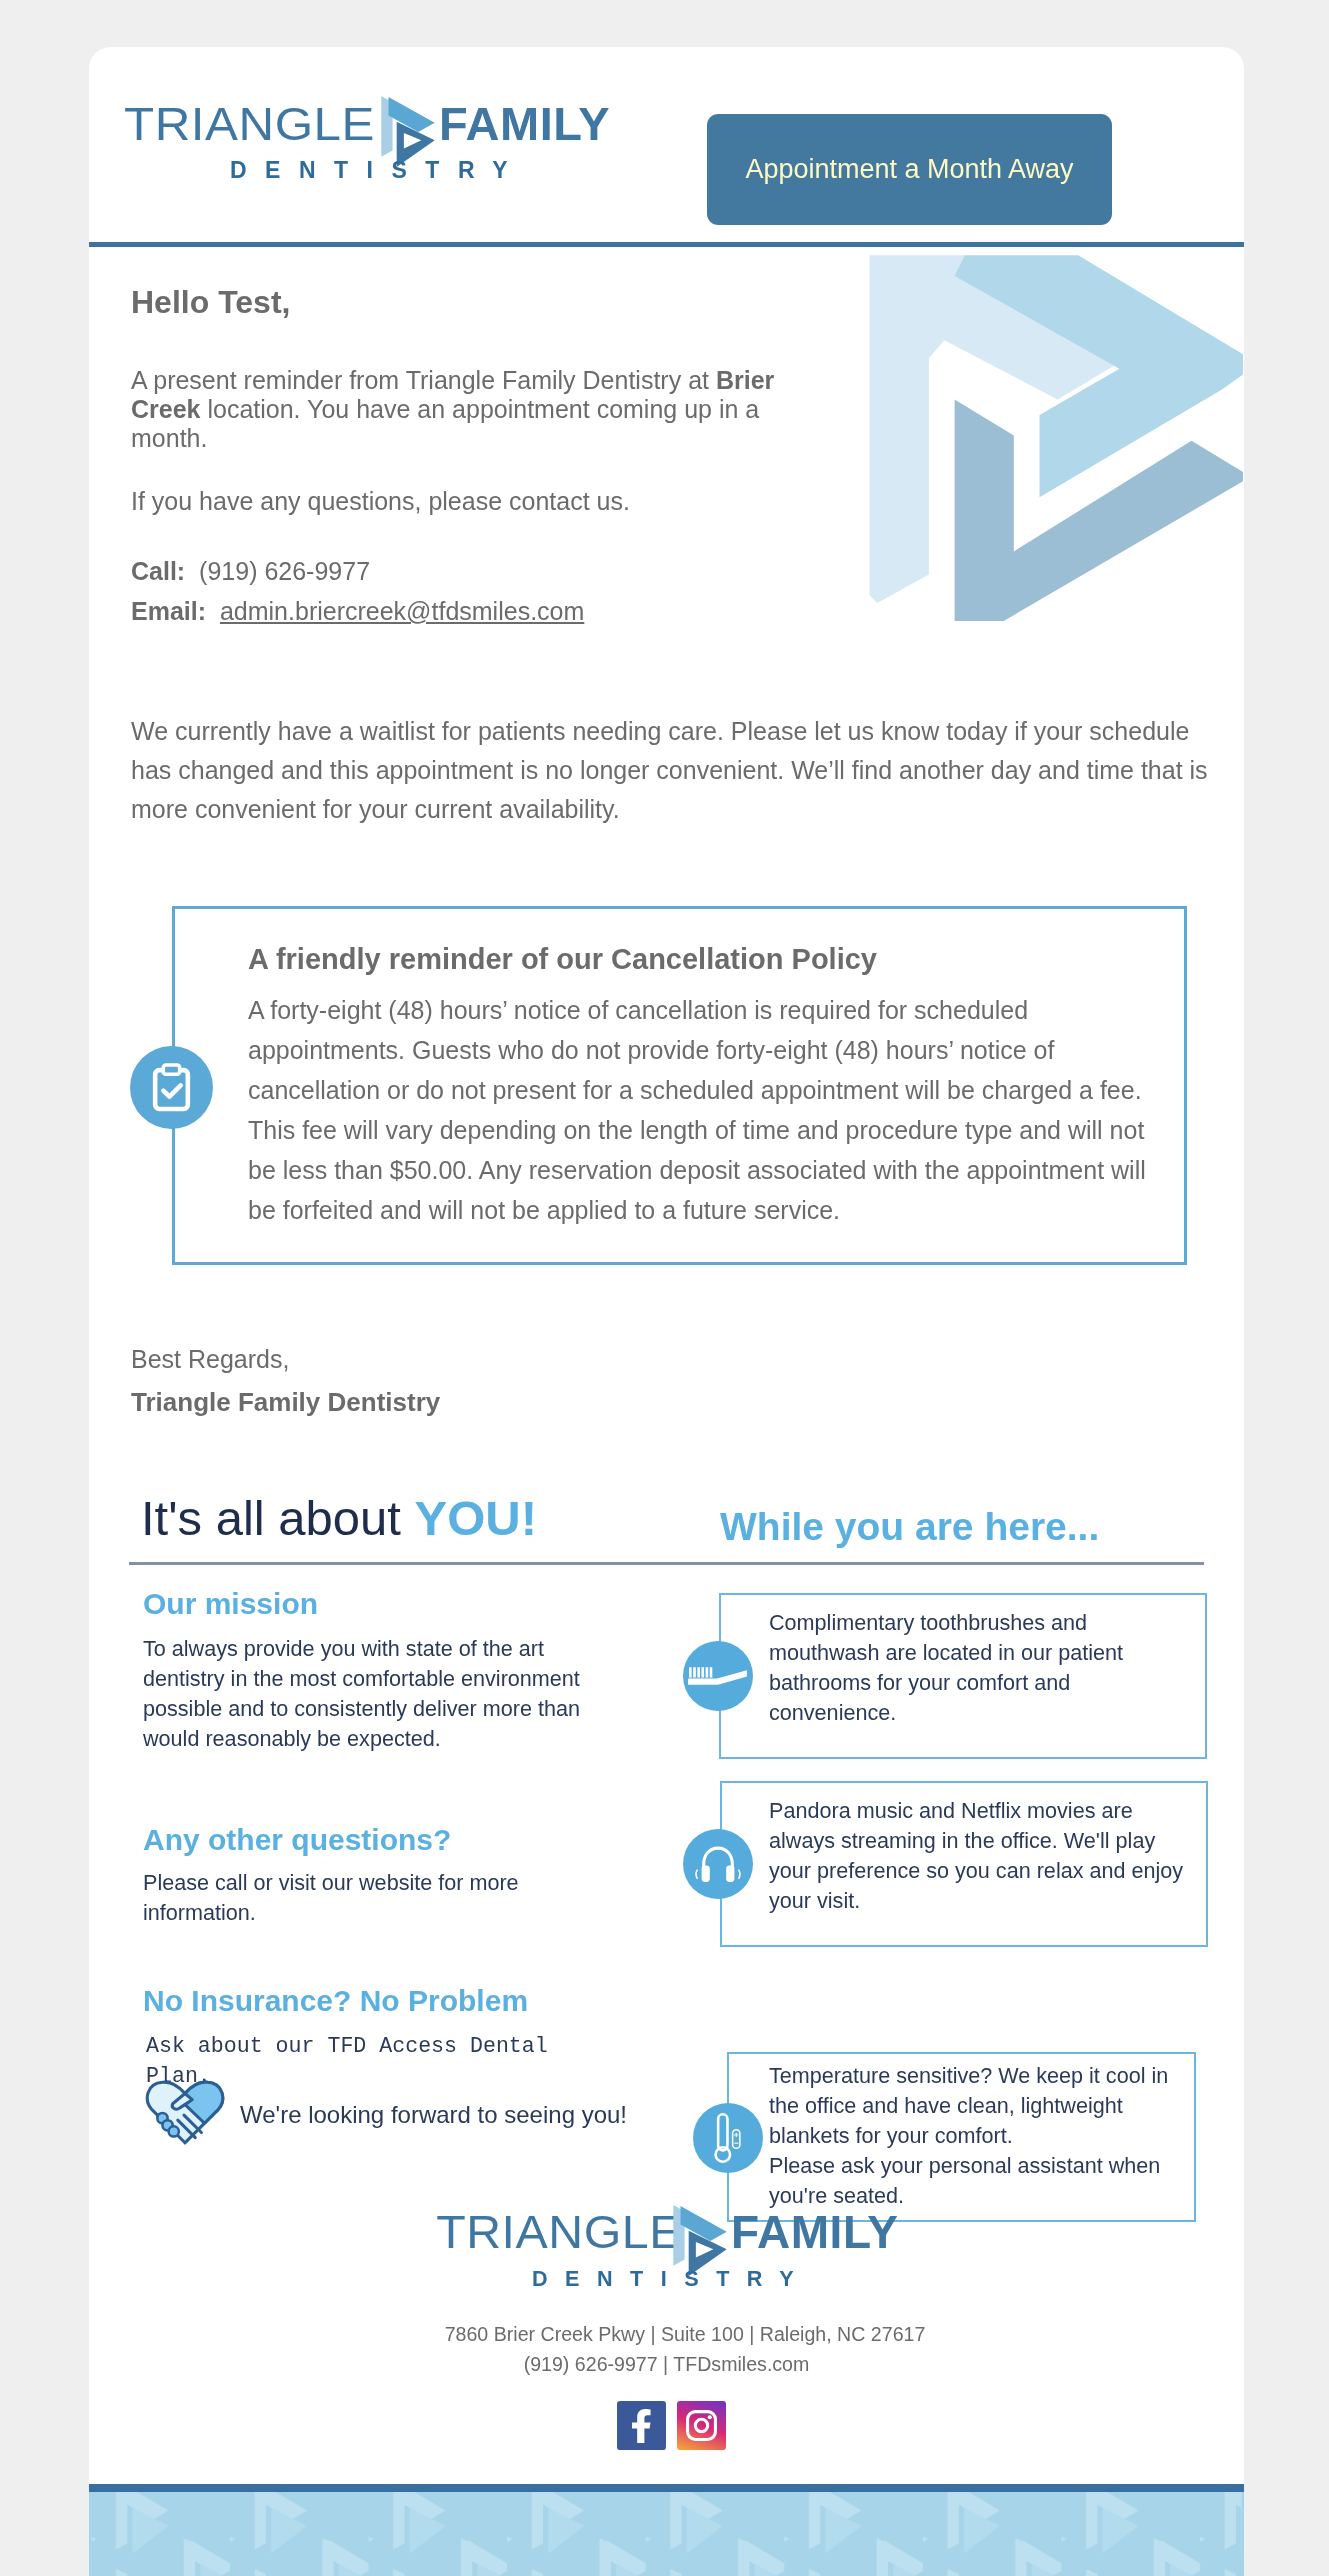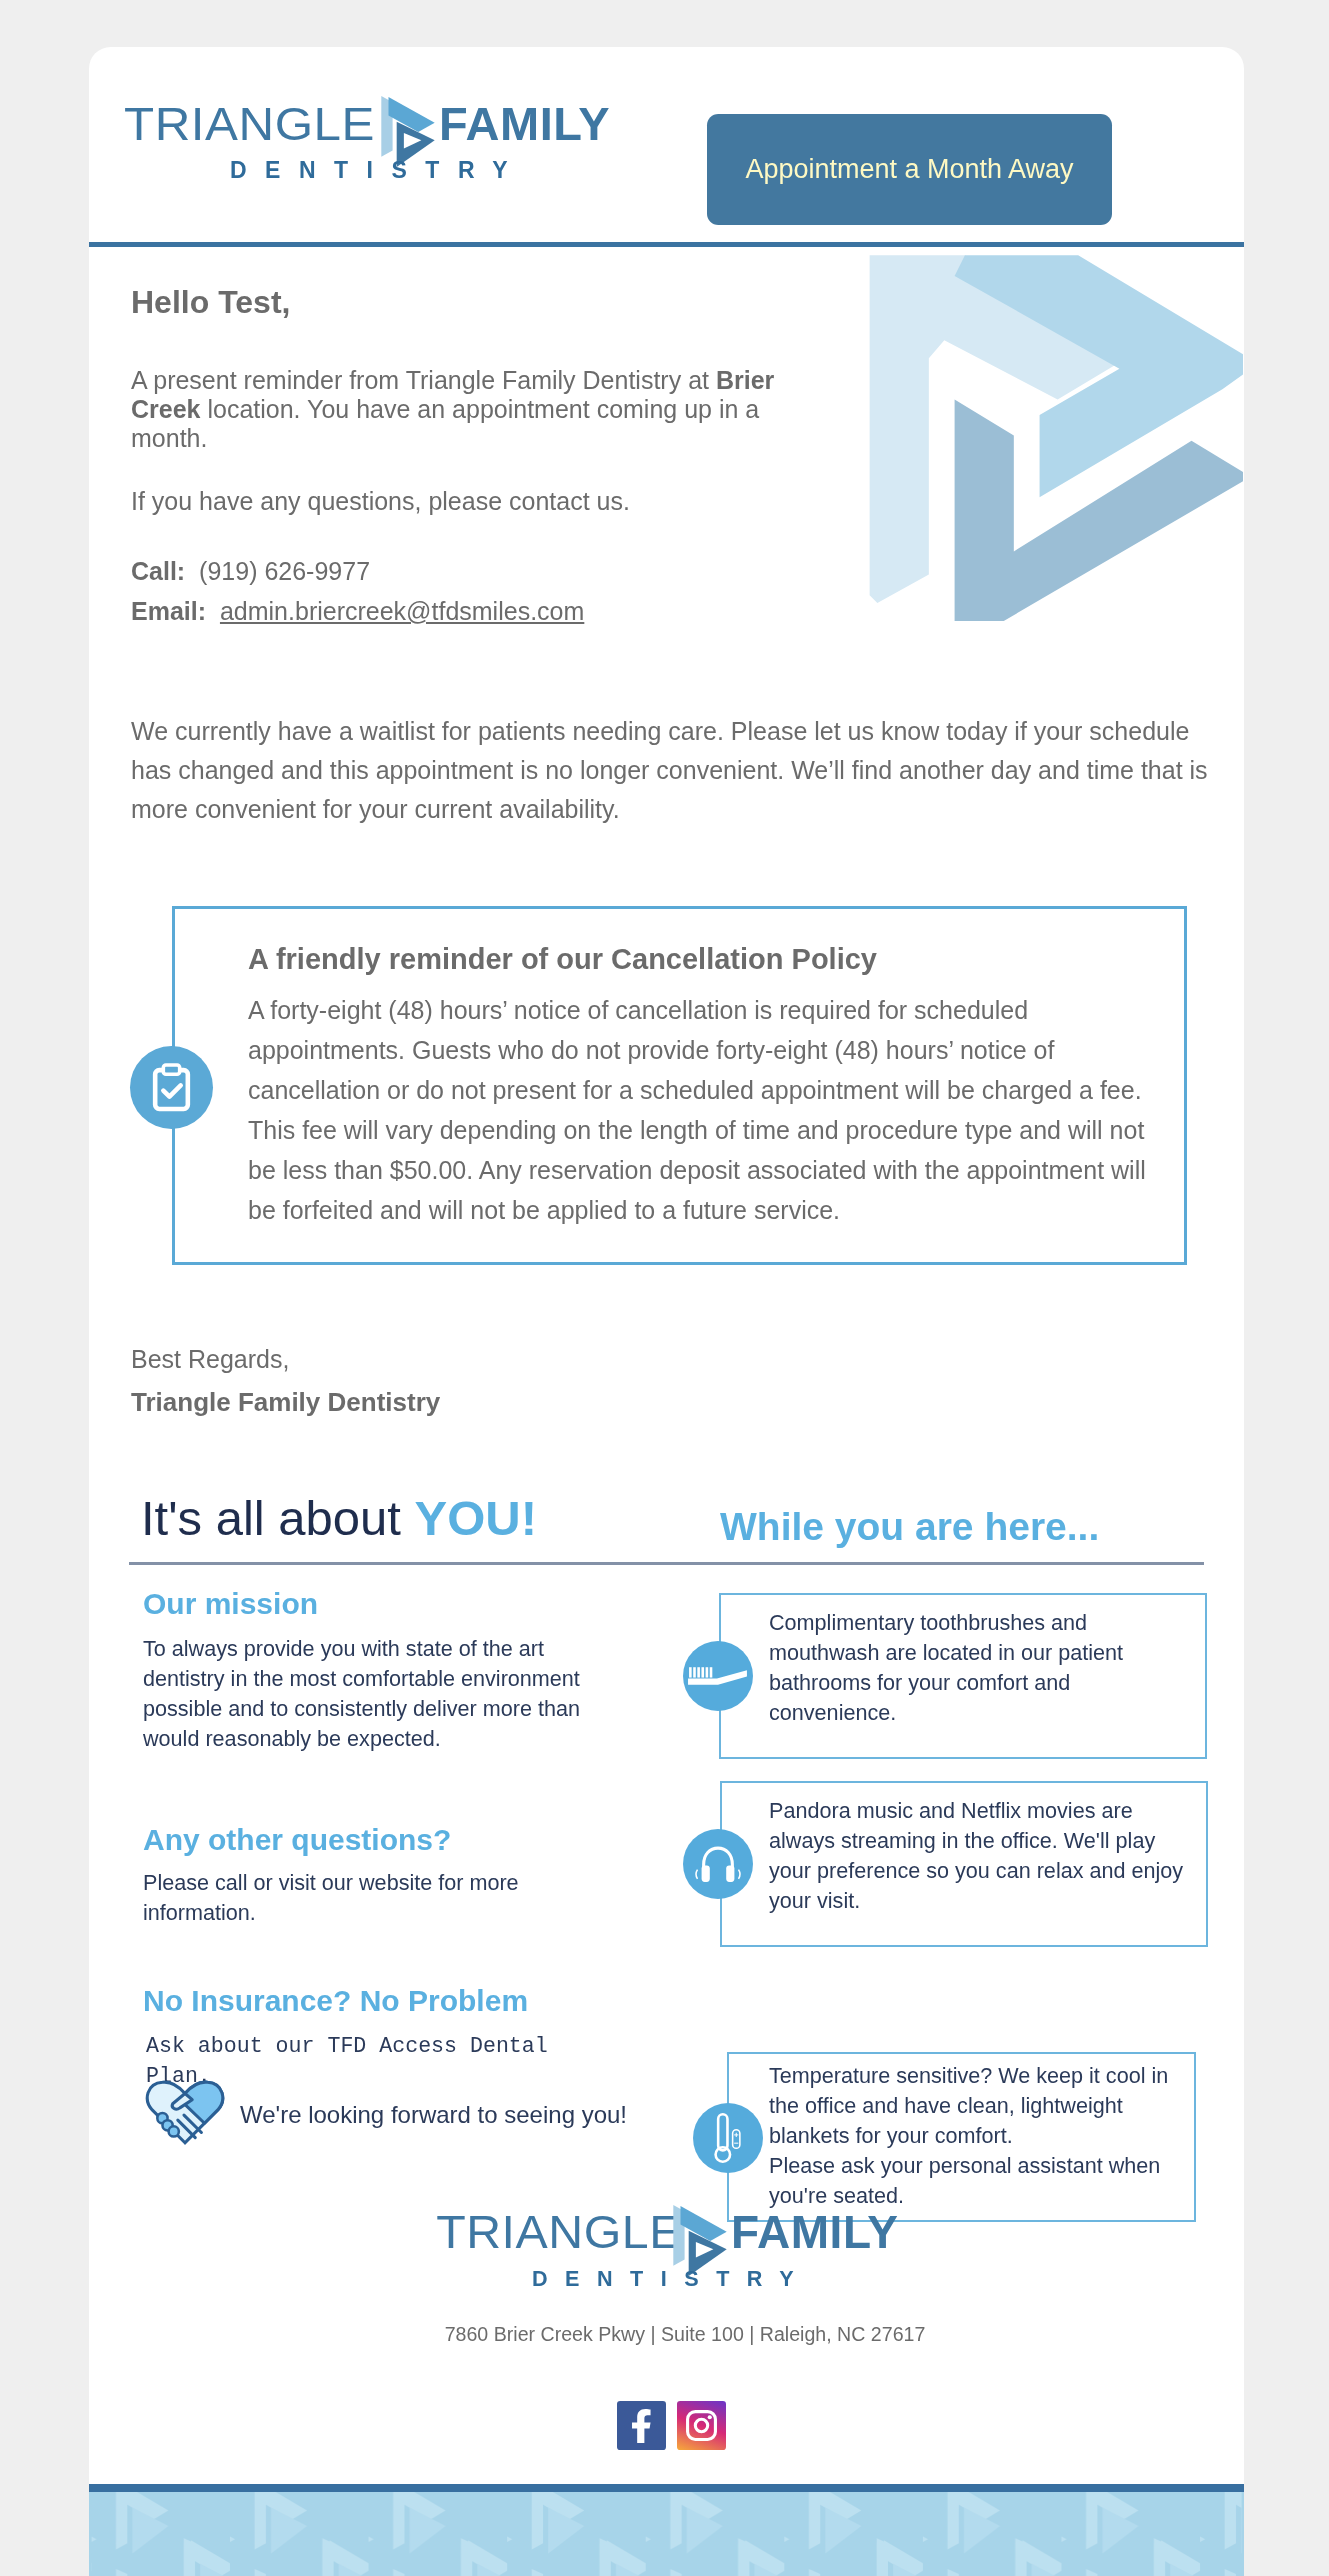--- a/index.html
+++ b/index.html
@@ -184,20 +184,21 @@
       <polygon points="38,56 112,92 38,144" fill="#3f77a2"></polygon>
       <polygon points="52,78 86,92 52,108" fill="#fff"></polygon>
     </svg>
     <span class="l1" style="font-size:46px; top:0px; left:289px;">
       <span class="bold">FAMILY</span>
     </span>
     <span class="l2" style="left:90px; top:61px; font-size:21.6px; letter-spacing:17.5px;">DENTISTRY</span>
   </div>
 
   <div class="addr" style="top:2276px;padding-left:37px;">7860 Brier Creek Pkwy | Suite 100 | Raleigh, NC 27617</div>
+  <div class="addr" style="top:2306px;">(919) 626-9977 | TFDsmiles.com</div>
 
   <a class="social" style="left:528px; top:2354px; background:#3b5998;">
     <svg width="20.6" height="34" viewBox="0 0 40 66">
       <path d="M26,66 L26,38 L36,38 L38,26 L26,26 L26,18 C26,14 28,12 32,12 L38,12 L38,1 C36,1 32,0 28,0 C18,0 12,6 12,16 L12,26 L2,26 L2,38 L12,38 L12,66 Z" fill="#fff"></path>
     </svg>
   </a>
   <a class="social" style="left:588px; top:2354px; background:linear-gradient(200deg,#6a35c8 0%,#d62976 50%,#f7a93a 100%);">
     <svg width="33" height="33" viewBox="0 0 64 64">
       <rect x="5" y="5" width="54" height="54" rx="15" fill="none" stroke="#fff" stroke-width="6"></rect>
       <circle cx="32" cy="32" r="12" fill="none" stroke="#fff" stroke-width="6"></circle>

